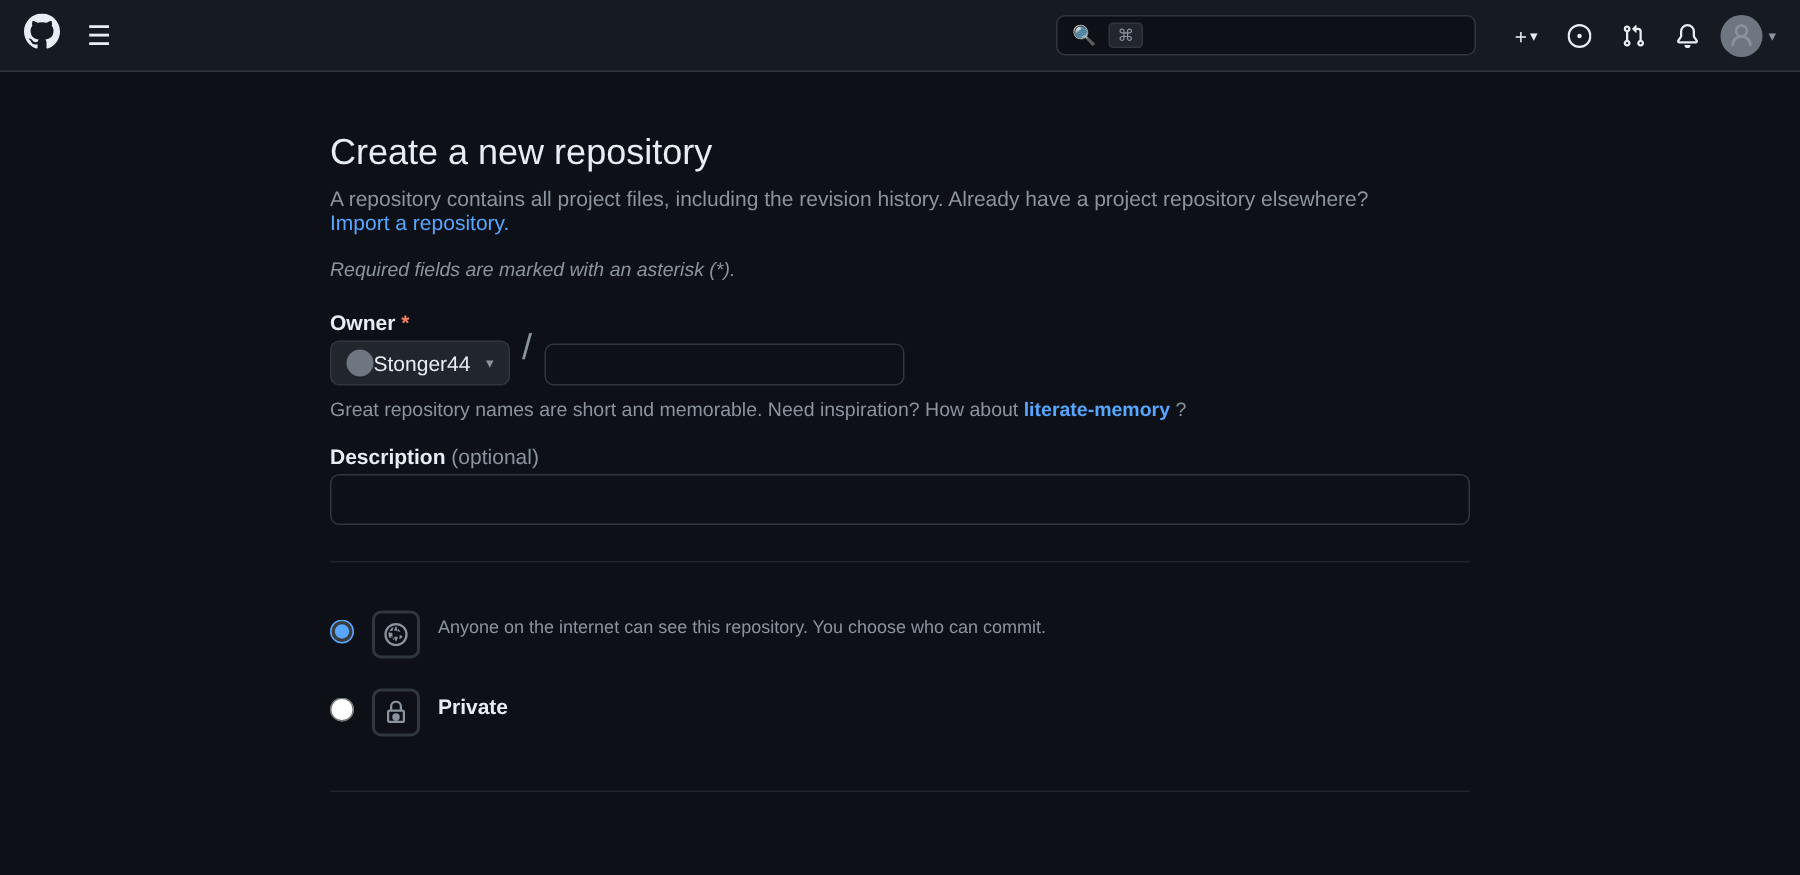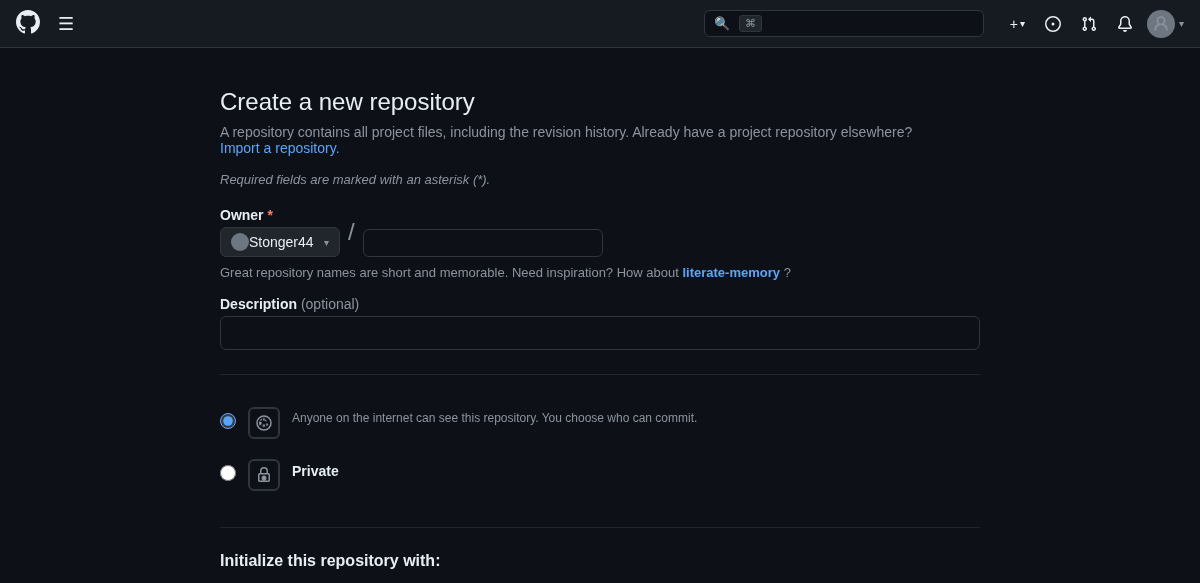--- a/index.html
+++ b/index.html
@@ -387,18 +387,14 @@
         </svg>
       </div>
       <div class="radio-content">
         <div class="radio-title">Private</div>
       </div>
     </label>
   </div>
 
   <hr class="divider">
 
-  <div>
-    <div class="section-title">Initialize this repository with:</div>
-
-  </div>
 
 </main>
 
 </body></html>

